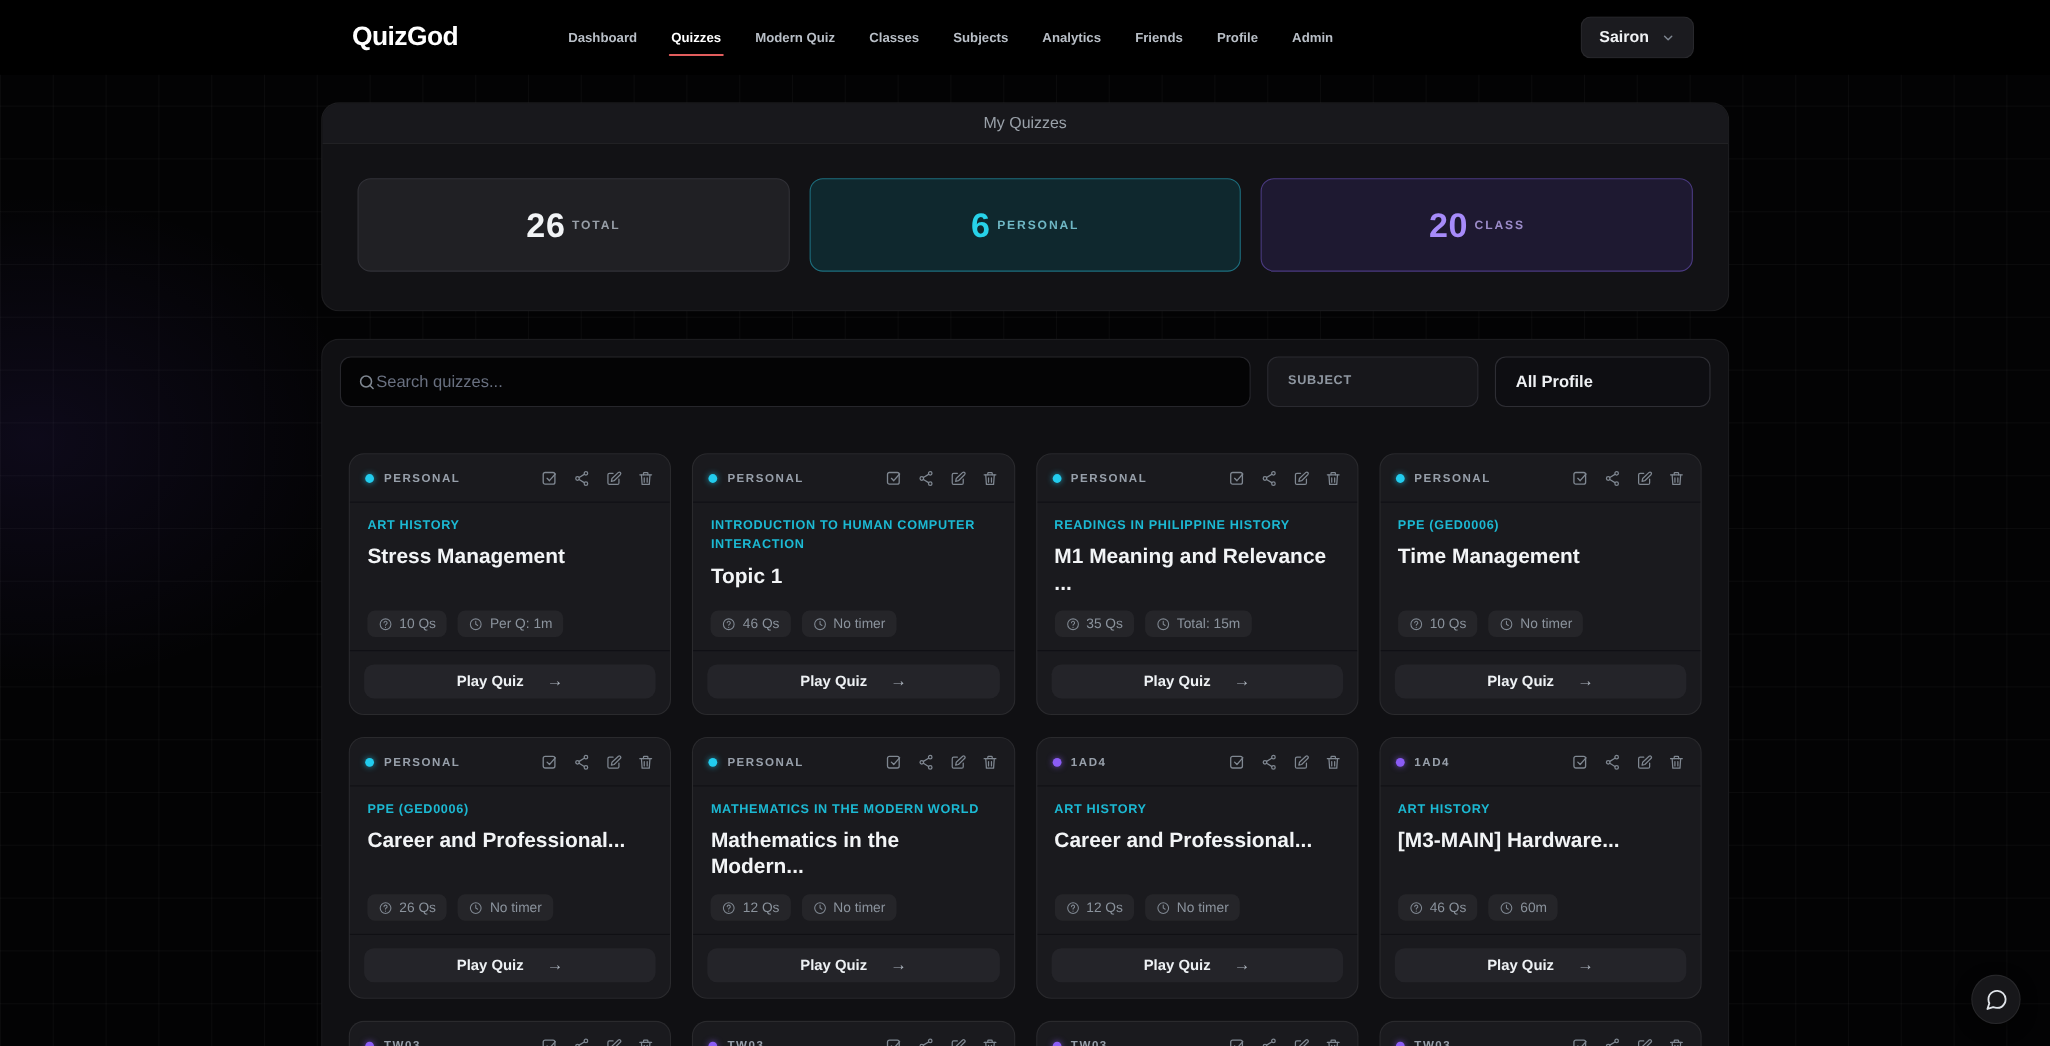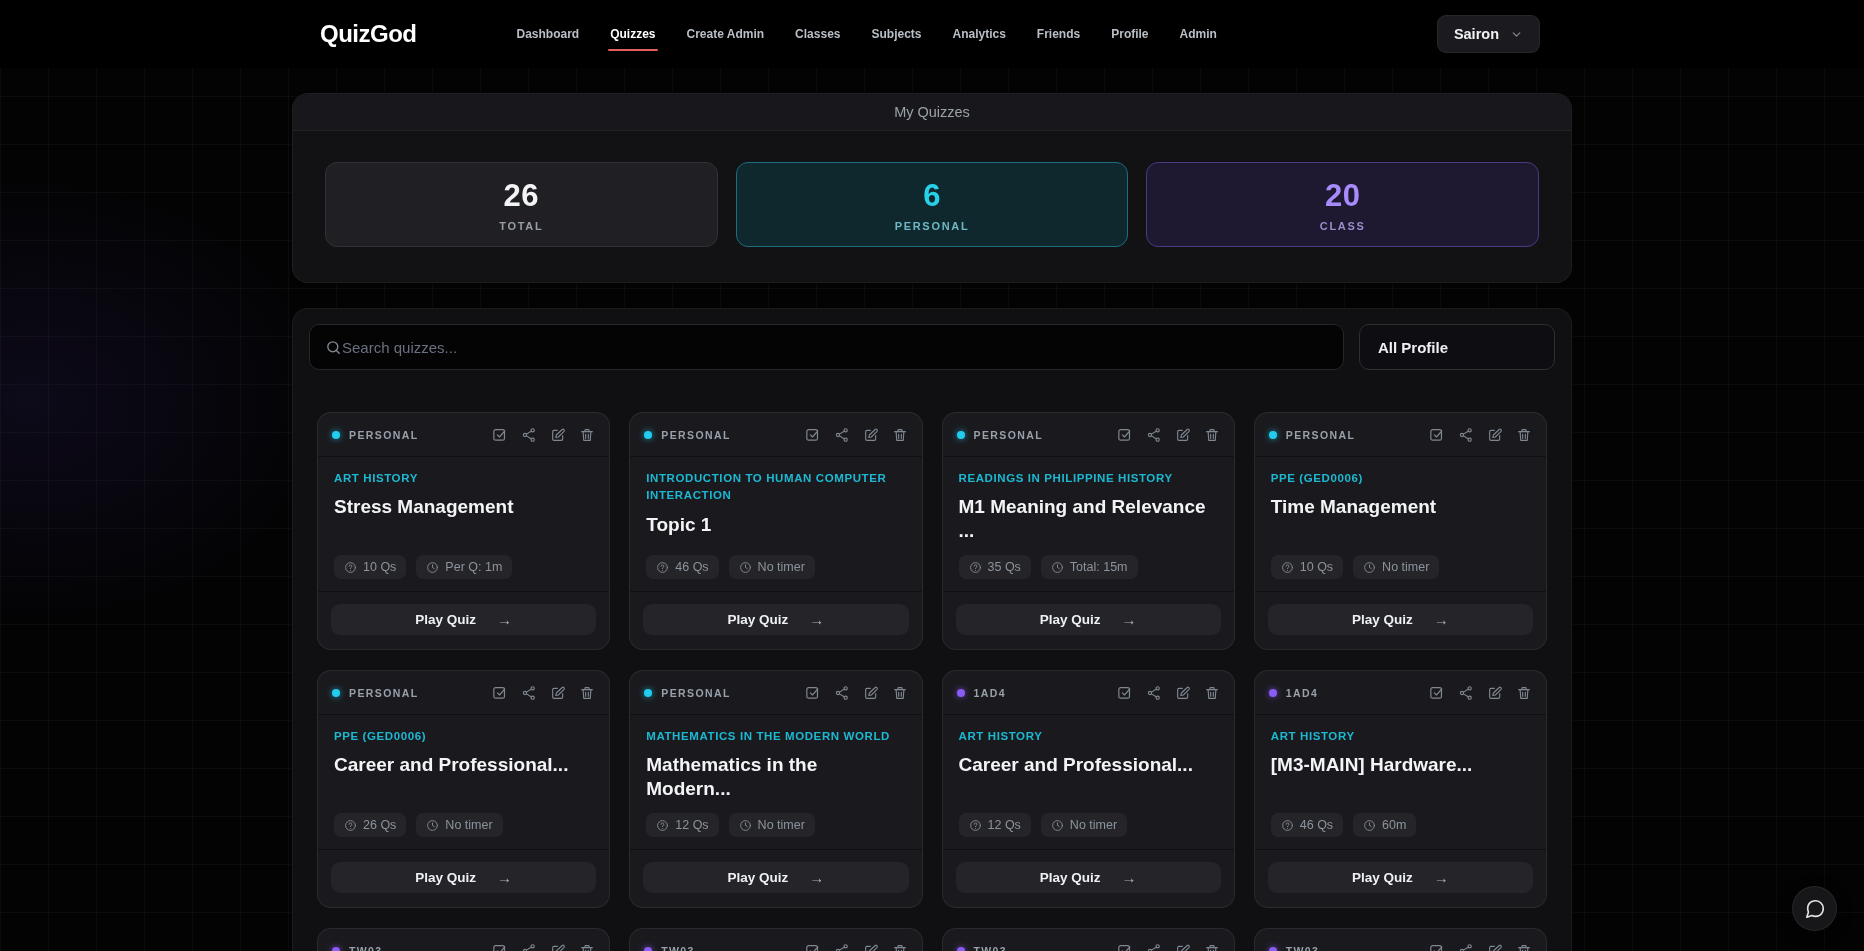--- a/index.html
+++ b/index.html
@@ -47,21 +47,21 @@
     background:#121215; border:1px solid rgba(255,255,255,0.05); overflow:hidden;
   }
   .panel.overview { margin-top:25px; }
   .panel-title-bar {
     height:37px; background:#18181c; border-bottom:1px solid rgba(255,255,255,0.04);
     display:flex; align-items:center; justify-content:center;
     color:#9aa1a9; font-size:14.5px;
   }
   .stats { display:flex; gap:18px; padding:31px 32px 35px; }
   .stat {
-    flex:1; height:85px; border-radius:12px; display:flex; flex-direction:column;
+    flex:1; height:85px; border-radius:12px; display:flex; flex-direction:row;
     align-items:center; justify-content:center; gap:6px;
   }
   .stat .num { font-size:31px; font-weight:800; letter-spacing:0.5px; }
   .stat .lbl { font-size:11px; font-weight:700; letter-spacing:1.7px; }
   .stat.total { background:#202024; border:1px solid #313137; }
   .stat.total .num { color:#f2f4f6; }
   .stat.total .lbl { color:#979ea7; }
   .stat.personal { background:#0f282e; border:1px solid #1d6e7e; }
   .stat.personal .num { color:#27d2e9; }
   .stat.personal .lbl { color:#6fb7c4; }
@@ -138,21 +138,21 @@
 </head>
 <body>
 
 <div class="page">
 
   <nav class="navbar">
     <div class="brand">QuizGod</div>
     <div class="nav-links">
       <a class="nav-link">Dashboard</a>
       <a class="nav-link active">Quizzes</a>
-      <a class="nav-link">Create Admin</a>
+      <a class="nav-link">Modern Quiz</a>
       <a class="nav-link">Classes</a>
       <a class="nav-link">Subjects</a>
       <a class="nav-link">Analytics</a>
       <a class="nav-link">Friends</a>
       <a class="nav-link">Profile</a>
       <a class="nav-link">Admin</a>
     </div>
     <div class="nav-spacer"></div>
     <button class="user-btn">
       <span>Sairon</span>
@@ -186,20 +186,21 @@
     <div class="filters">
       <div class="searchbox">
         <span class="ic">
           <svg width="17" height="17" viewBox="0 0 24 24" fill="none" stroke-width="2" stroke-linecap="round">
               <circle cx="11" cy="11" r="7"></circle>
               <path d="M20 20l-4.2-4.2"></path>
             </svg>
         </span>
         <input type="text" placeholder="Search quizzes..." style="">
       </div>
+      <div class="select-box subject">Subject</div>
       <div class="select-box classes">All Profile</div>
     </div>
 
     <div class="grid">
   <article class="card">
     <header class="card-head">
       <div class="badge">
         <span class="dot cyan"></span>
         <span>PERSONAL</span>
       </div>

